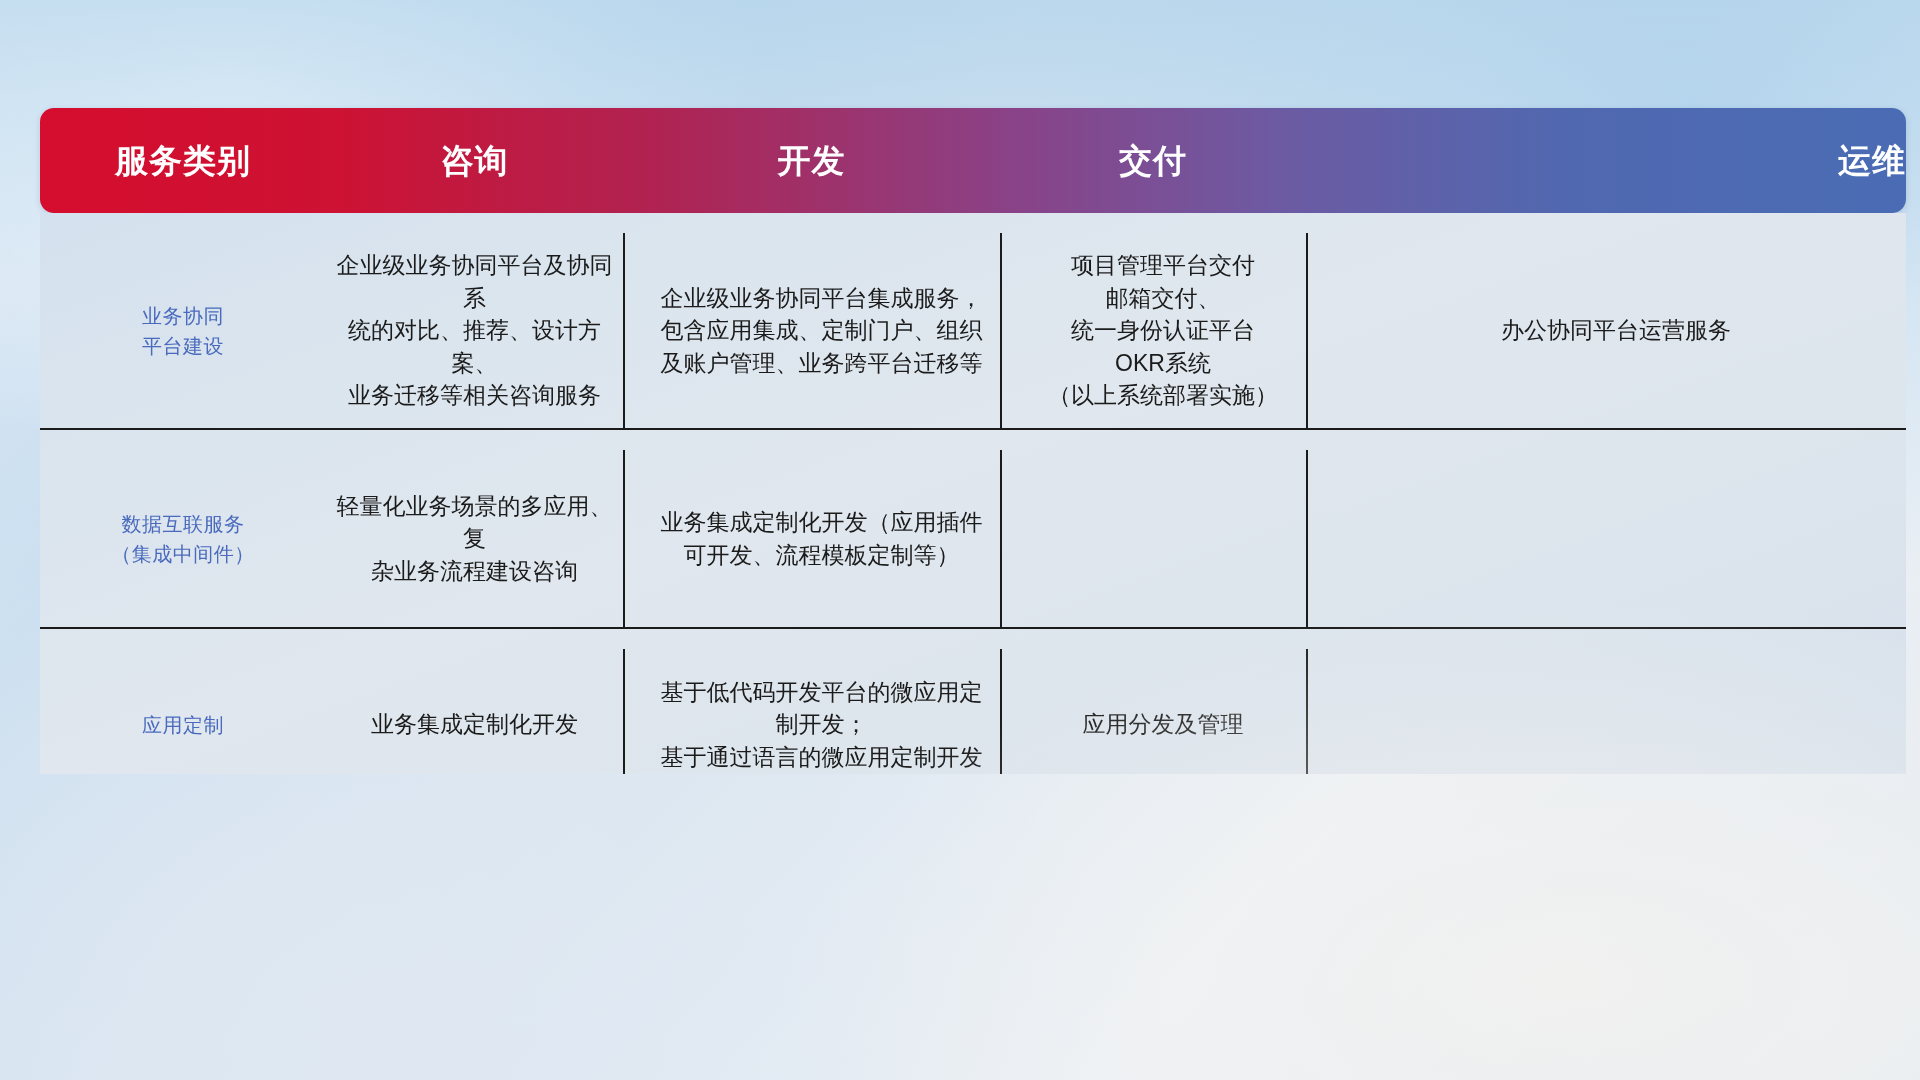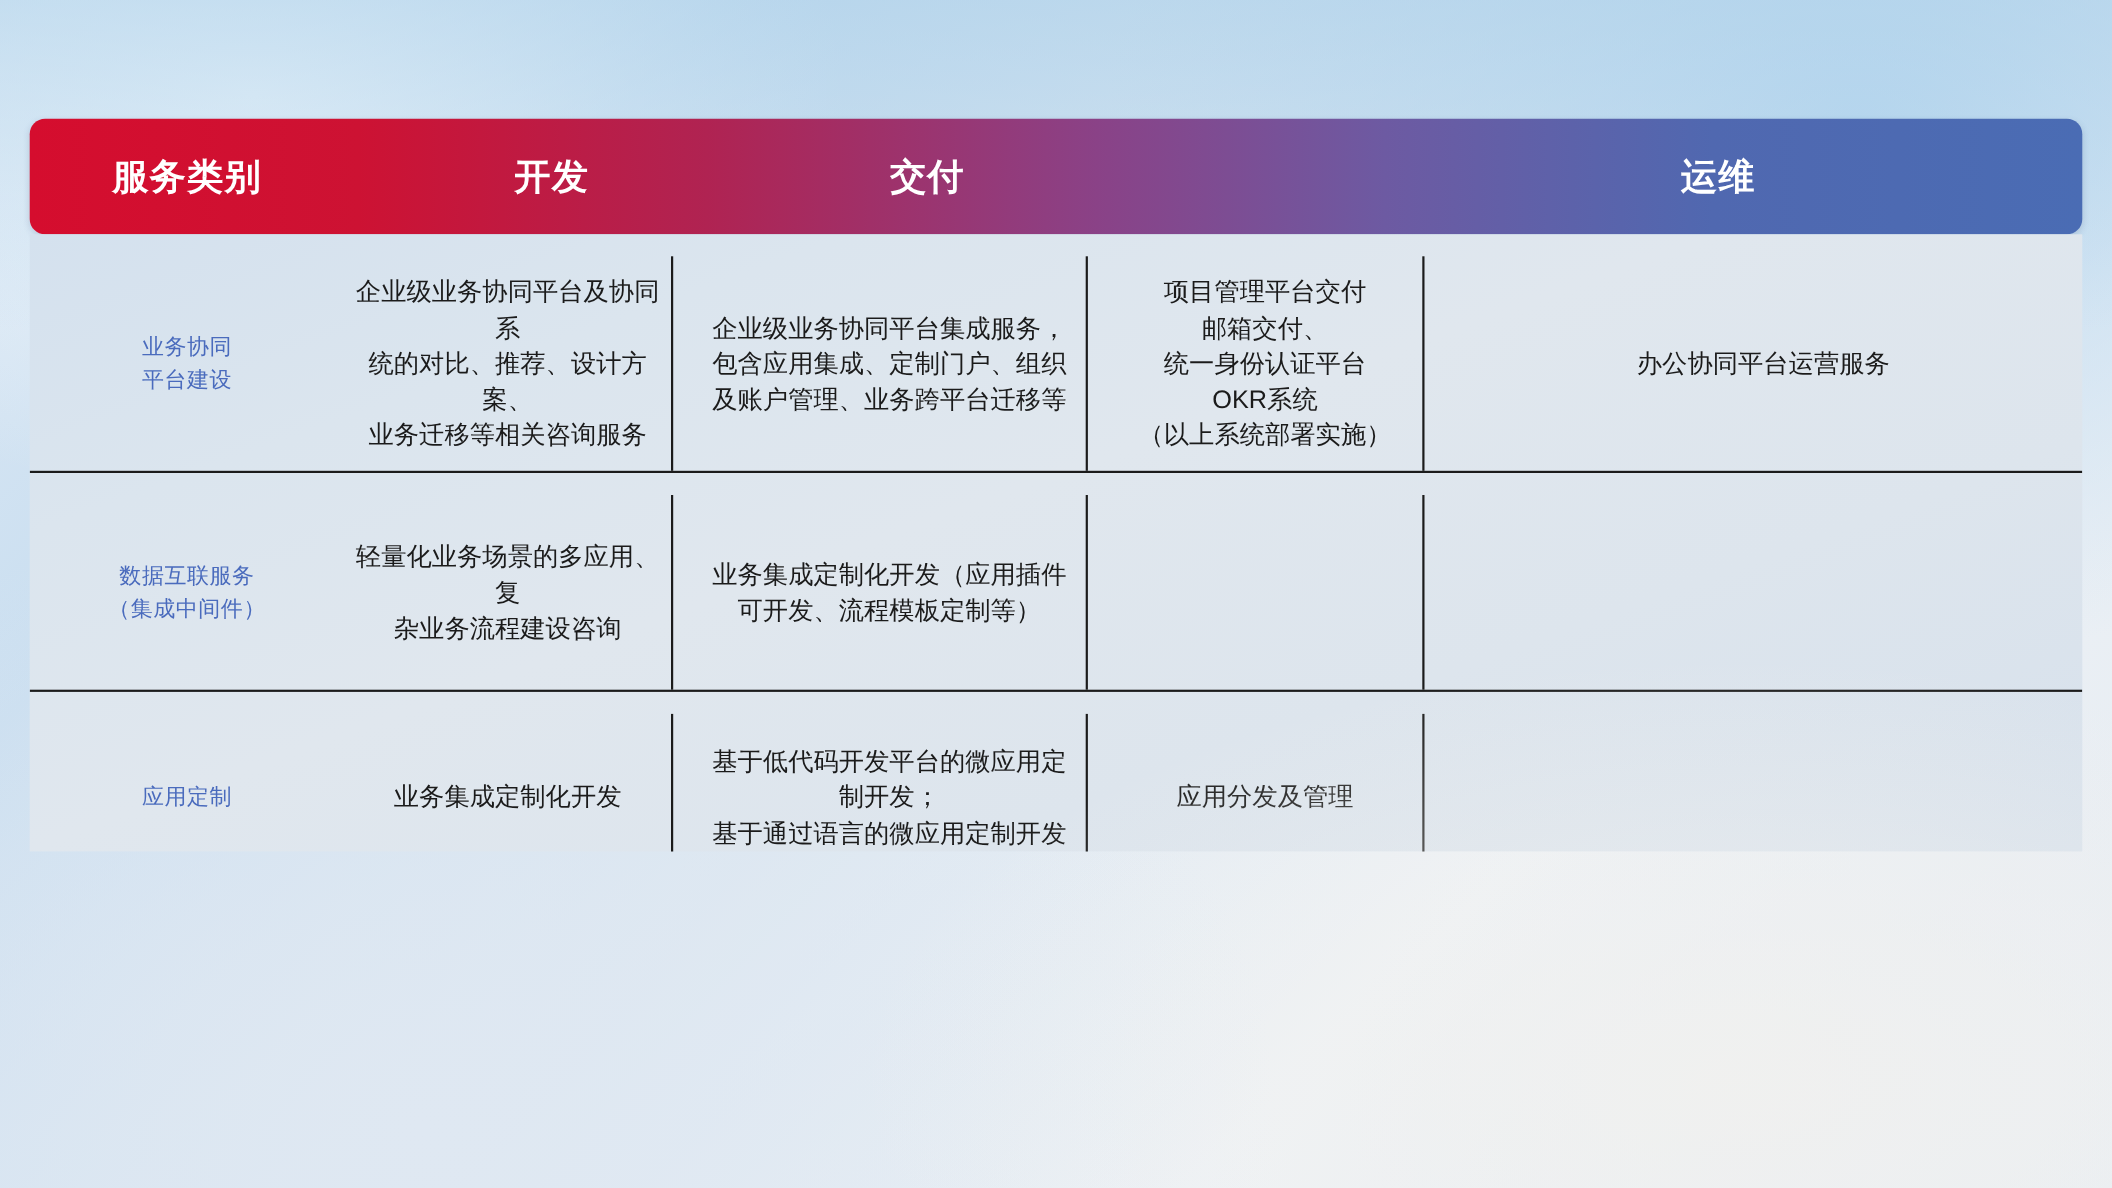--- a/index.html
+++ b/index.html
@@ -25,21 +25,21 @@
     opacity:.55;
   }
   .page:after{
     content:"";position:absolute;right:0;bottom:0;width:60%;height:45%;
     background:radial-gradient(ellipse at 70% 80%, #f2f1ee 0%, rgba(242,241,238,0) 70%);
     opacity:.8;
   }
 
   .table-wrap{
     position:absolute;
-    left:27px; top:108px;
+    left:40px; top:108px;
     width:1866px; height:666px;
   }
 
   .thead{
     position:relative;
     height:105px;
     border-radius:14px;
     background:linear-gradient(90deg,
         #d50d2e 0%,
         #cd1233 16%,
@@ -115,20 +115,21 @@
   }
 </style>
 </head>
 <body>
 
 <div class="page">
   <div class="table-wrap">
 
     <div class="thead">
       <div class="th c1">服务类别</div>
+      <div class="th c2">咨询</div>
       <div class="th c3">开发</div>
       <div class="th c4">交付</div>
       <div class="th c5">运维</div>
     </div>
 
     <div class="tbody">
 
       <div class="trow r1">
         <div class="td c1">
           <span class="cat">业务协同

